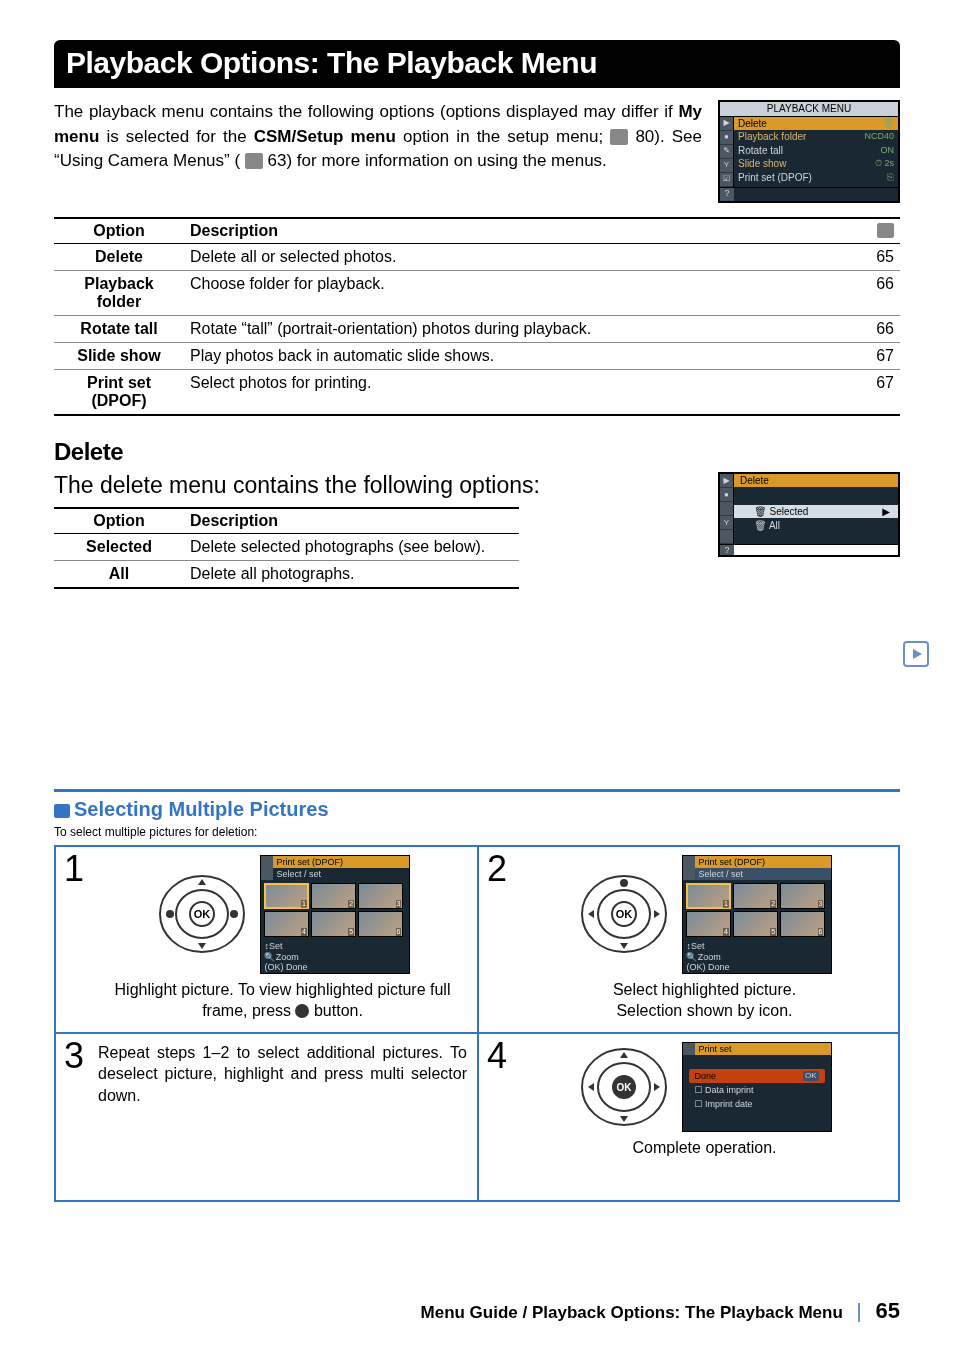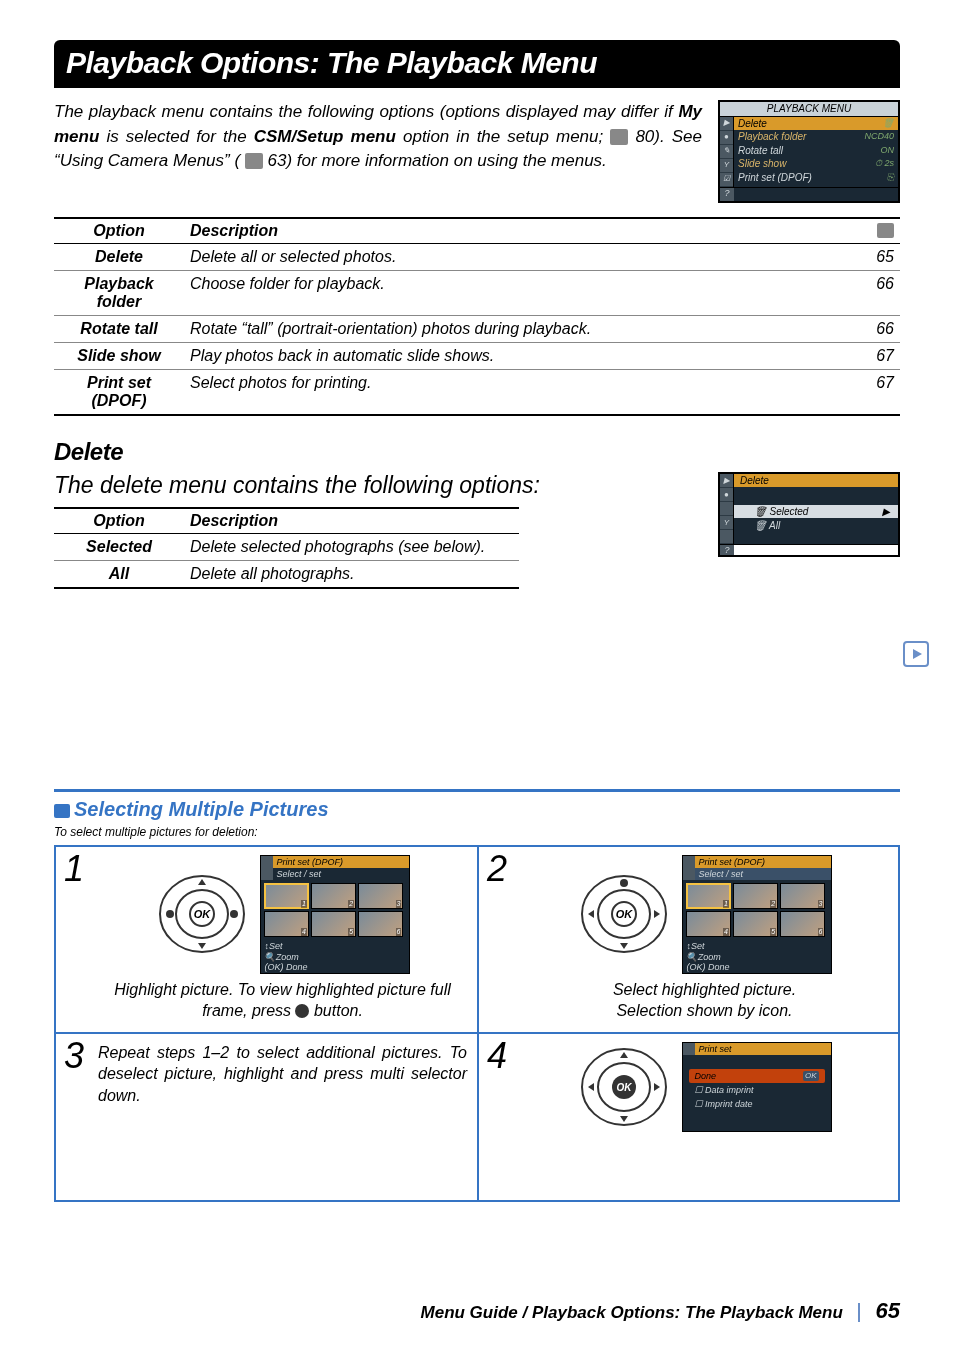--- a/index.html
+++ b/index.html
@@ -1,17 +1,17 @@
 <!DOCTYPE html>
 <html><head>
 <meta charset="utf-8">
 <style>
   * { box-sizing: border-box; margin: 0; padding: 0; }
   html, body { background: #fff; font-family: "Helvetica Neue", Arial, sans-serif; color: #000; }
-  .page { width: 954px; min-height: 1352px; margin: 0 auto; padding: 40px 54px 30px 54px; position: relative; font-style: italic; }
+  .page { width: 954px; min-height: 1352px; margin: 0 auto; padding: 40px 54px 30px 54px; position: relative; }
   .banner { background: #000; color: #fff; font-weight: 700; font-size: 30px; padding: 6px 12px 8px 12px; border-radius: 6px 6px 0 0; font-stretch: condensed; letter-spacing: -0.5px; }
   .intro-row { display: flex; align-items: flex-start; gap: 16px; margin-top: 12px; }
   .intro-text { flex: 1; font-size: 17px; line-height: 1.45; text-align: justify; }
   .intro-text b { font-weight: 700; }
   .inline-icon { display: inline-block; width: 18px; height: 16px; background: #888; vertical-align: -3px; border-radius: 2px; }
   .lcd-wrap { width: 182px; }
   .lcd { border: 2px solid #000; background: #1a2834; font-size: 10px; line-height: 1.15; }
   .lcd-hdr { background: #c9d2d8; color: #000; text-align: center; font-size: 10px; padding: 1px 0; border-bottom: 1px solid #000; }
   .lcd-body { display: flex; }
   .lcd-icons { width: 14px; background: #4b5862; display: flex; flex-direction: column; border-right: 1px solid #000; }
@@ -416,20 +416,21 @@
                 </div>
               <div class="row">
                   <span class="chk">Data imprint</span>
                 </div>
               <div class="row">
                   <span class="chk">Imprint date</span>
                 </div>
             </div>
           </div>
         </div>
+        <div class="cell-cap">Complete operation.</div>
       </div>
     </div>
   </div>
 
   <div class="footer">
     <b>Menu Guide / Playback Options: The Playback Menu</b>
     <span class="sep"></span>
     <span class="pg">65</span>
   </div>
 

